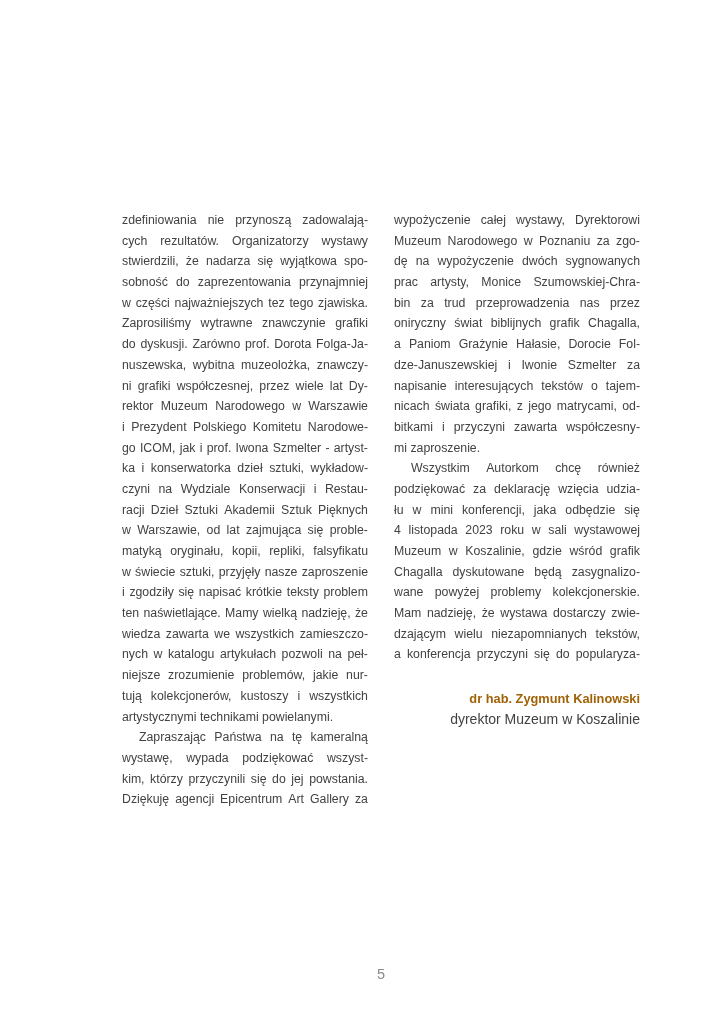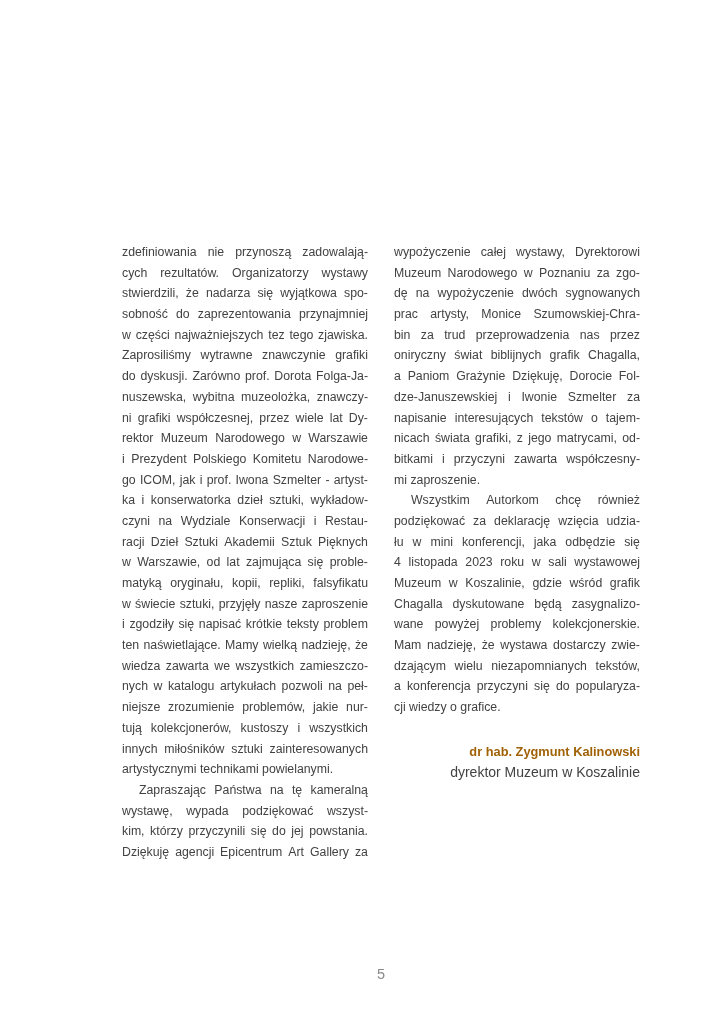--- a/index.html
+++ b/index.html
@@ -15,21 +15,20 @@
     font-family: "Liberation Sans", sans-serif;
     overflow: hidden;
   }
   .columns {
     position: absolute;
     left: 122px;
     top: 210px;
     width: 518px;
     display: flex;
     gap: 26px;
-    margin-top: 32px;
   }
   .column {
     width: 246px;
   }
   .line {
     height: 20.7px;
     line-height: 20.7px;
     font-size: 12.3px;
     color: #424242;
     white-space: nowrap;
@@ -249,26 +248,20 @@
           <span>jakie</span>
           <span>nur-</span>
         </div>
         <div class="line justify">
           <span>tują</span>
           <span>kolekcjonerów,</span>
           <span>kustoszy</span>
           <span>i</span>
           <span>wszystkich</span>
         </div>
-        <div class="line justify">
-          <span>innych</span>
-          <span>miłośników</span>
-          <span>sztuki</span>
-          <span>zainteresowanych</span>
-        </div>
         <div class="line">artystycznymi technikami powielanymi.</div>
         <div class="line indent justify">
           <span>Zapraszając</span>
           <span>Państwa</span>
           <span>na</span>
           <span>tę</span>
           <span>kameralną</span>
         </div>
         <div class="line justify">
           <span>wystawę,</span>
@@ -335,21 +328,21 @@
             <span>oniryczny</span>
             <span>świat</span>
             <span>biblijnych</span>
             <span>grafik</span>
             <span>Chagalla,</span>
           </div>
           <div class="line justify">
             <span>a</span>
             <span>Paniom</span>
             <span>Grażynie</span>
-            <span>Dziękuję,</span>
+            <span>Hałasie,</span>
             <span>Dorocie</span>
             <span>Fol-</span>
           </div>
           <div class="line justify">
             <span>dze-Januszewskiej</span>
             <span>i</span>
             <span>Iwonie</span>
             <span>Szmelter</span>
             <span>za</span>
           </div>
@@ -443,21 +436,20 @@
             <span>tekstów,</span>
           </div>
           <div class="line justify">
             <span>a</span>
             <span>konferencja</span>
             <span>przyczyni</span>
             <span>się</span>
             <span>do</span>
             <span>popularyza-</span>
           </div>
-          <div class="line">cji wiedzy o grafice.</div>
         </div>
       <div class="signature">
         <div class="sig-name">dr hab. Zygmunt Kalinowski</div>
         <div class="sig-title">dyrektor Muzeum w Koszalinie</div>
       </div>
     </div>
   </div>
   <div class="page-number">5</div>
 </div>
 

